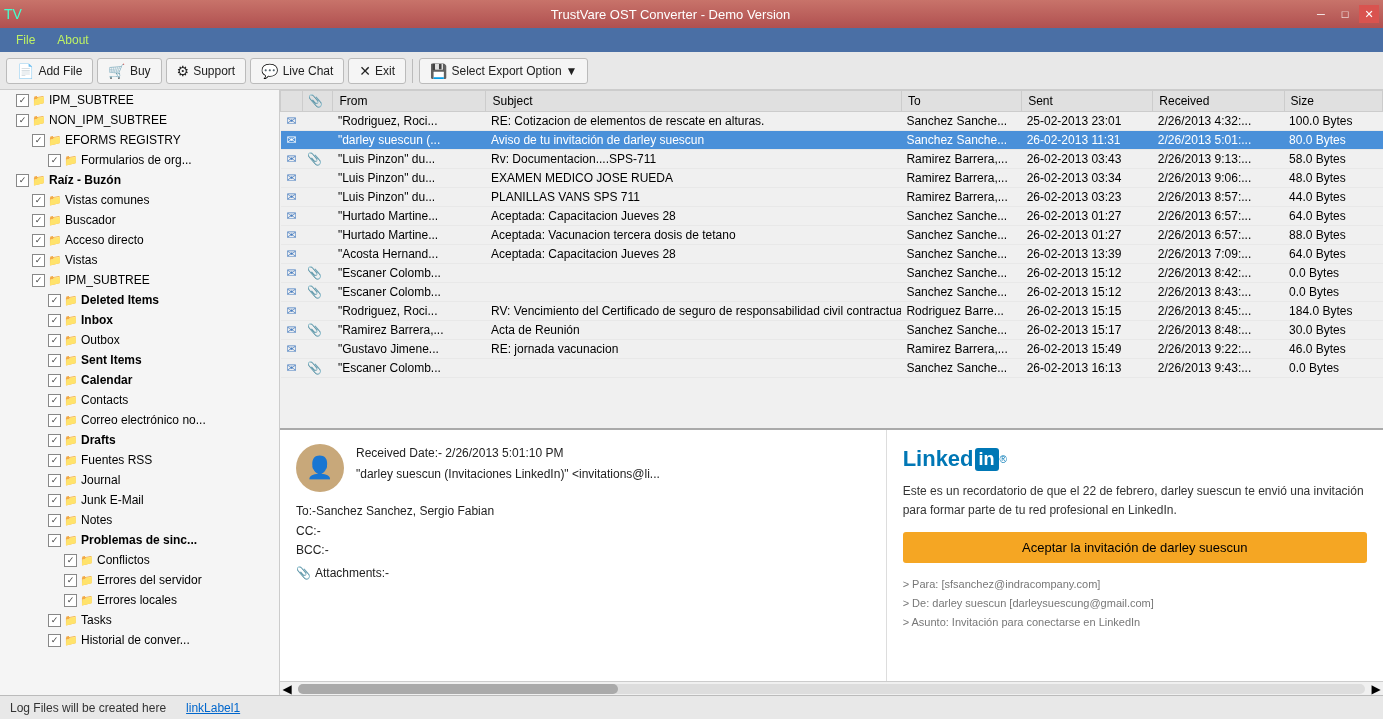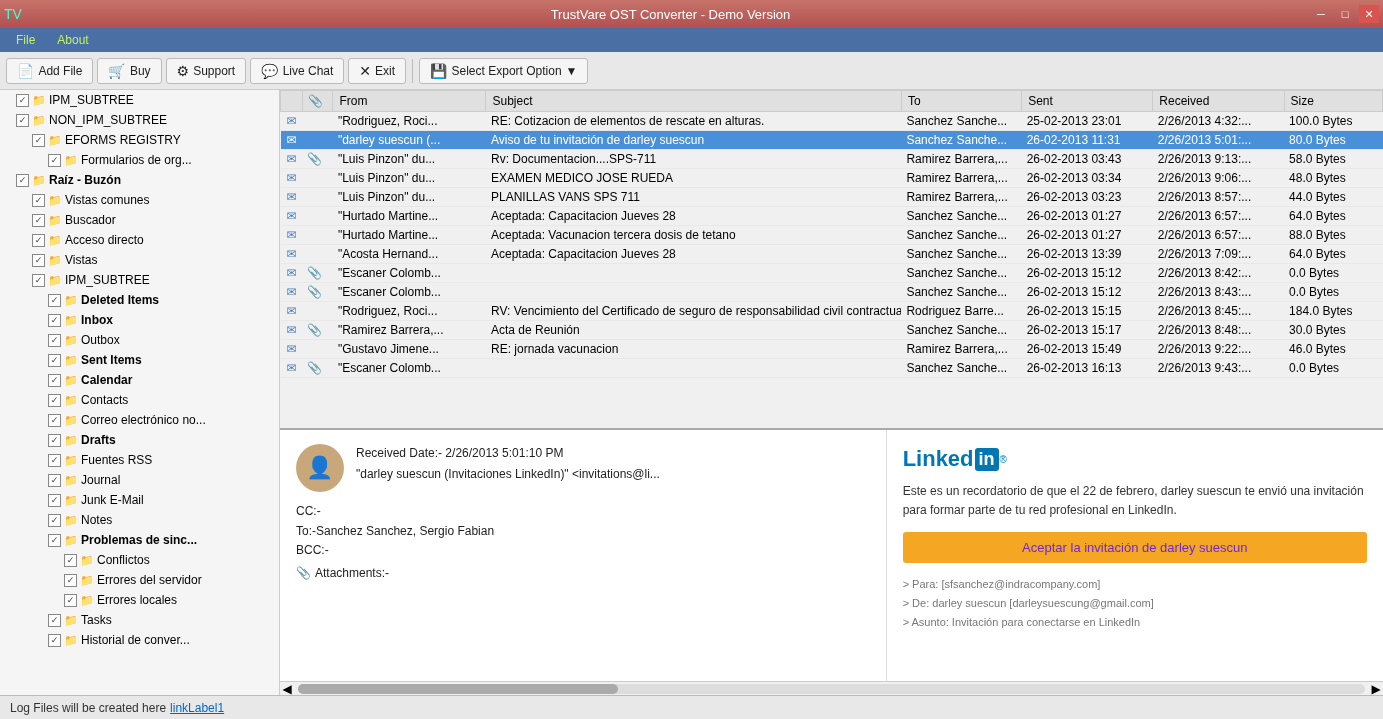--- a/index.html
+++ b/index.html
@@ -151,21 +151,21 @@
       font-size: 12px;
     }
     .linkedin-logo { display: flex; align-items: center; margin-bottom: 10px; }
     .linkedin-logo .li-text { font-size: 22px; font-weight: bold; color: #0077b5; }
     .linkedin-logo .li-in {
       background: #0077b5; color: white; padding: 1px 4px;
       border-radius: 3px; font-size: 18px; font-weight: bold; margin-left: 1px;
     }
     .linkedin-body { font-size: 12px; color: #333; margin-bottom: 12px; line-height: 1.6; }
     .accept-btn {
-      background: #f5a623; color: #6d28d9; border: none;
+      background: #f5a623; color: #000000; border: none;
       padding: 8px 16px; border-radius: 3px; font-size: 13px;
       cursor: pointer; width: 100%; margin-bottom: 12px;
     }
     .linkedin-footer { font-size: 11px; color: #555; line-height: 1.7; }
     .linkedin-footer .quote { color: #777; }
 
     
     #sidebar::-webkit-scrollbar, #email-list::-webkit-scrollbar,
     #email-body::-webkit-scrollbar, #email-linkedin::-webkit-scrollbar { width: 12px; }
     #sidebar::-webkit-scrollbar-thumb, #email-list::-webkit-scrollbar-thumb,
@@ -174,21 +174,21 @@
     
     #statusbar {
       height: 24px;
       background: #e8e8e8;
       border-top: 1px solid #bbb;
       display: flex;
       align-items: center;
       padding: 0 10px;
       font-size: 12px;
       color: #333;
-      gap: 4px;
+      gap: 20px;
     }
     #statusbar a { color: #0066cc; text-decoration: underline; cursor: pointer; }
 
     .horiz-scrollbar-area {
       height: 14px;
       background: #f0f0f0;
       border-top: 1px solid #ccc;
       display: flex;
       align-items: center;
     }
@@ -608,22 +608,22 @@
 
     <div id="preview-pane">
       <div id="email-body">
         <div style="display:flex;margin-bottom:8px;">
           <div class="avatar">👤</div>
           <div class="meta">
             <div>Received Date:- 2/26/2013 5:01:10 PM</div>
             <div>"darley suescun (Invitaciones LinkedIn)" &lt;invitations@li...</div>
           </div>
         </div>
+        <div>To:-Sanchez Sanchez, Sergio Fabian</div>
         <div>CC:-</div>
-        <div>To:-Sanchez Sanchez, Sergio Fabian</div>
         <div>BCC:-</div>
         <div style="margin-top:4px;display:flex;align-items:center;gap:4px;"><span style="font-size:12px;">📎</span> Attachments:-</div>
       </div>
       <div id="email-linkedin">
         <div class="linkedin-logo">
           <span class="li-text">Linked</span>
           <span class="li-in">in</span>
           <span style="font-size:10px;color:#0077b5;margin-left:1px;">®</span>
         </div>
         <div class="linkedin-body">Este es un recordatorio de que el 22 de febrero, darley suescun te envió una invitación para formar parte de tu red profesional en LinkedIn.</div>

